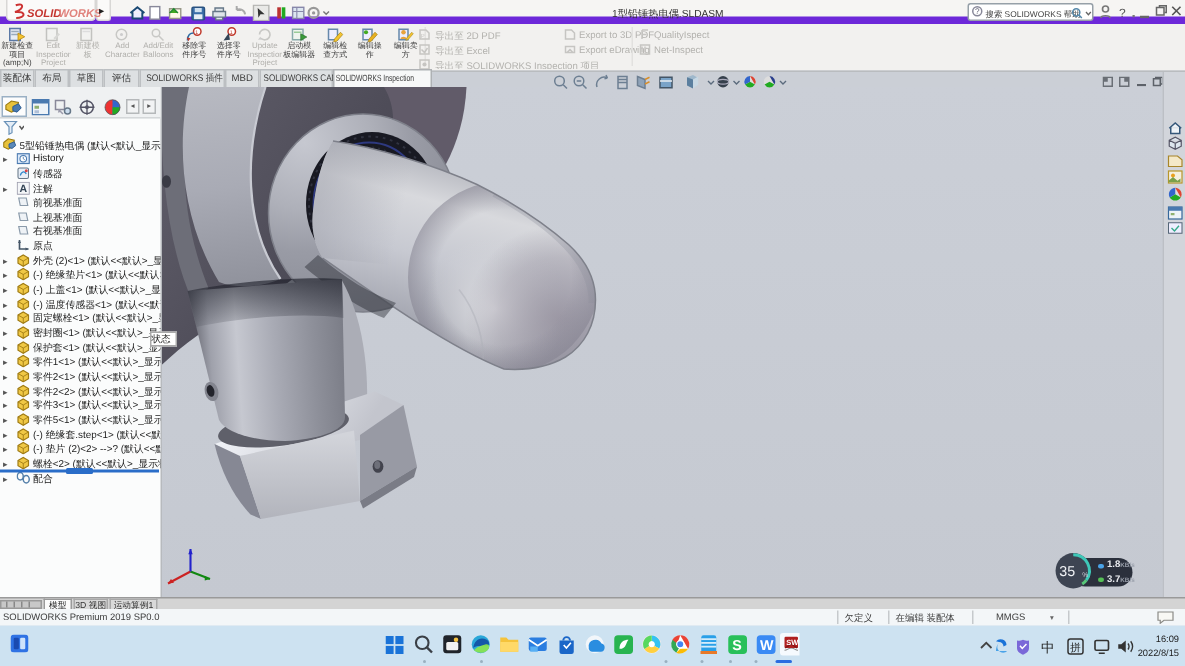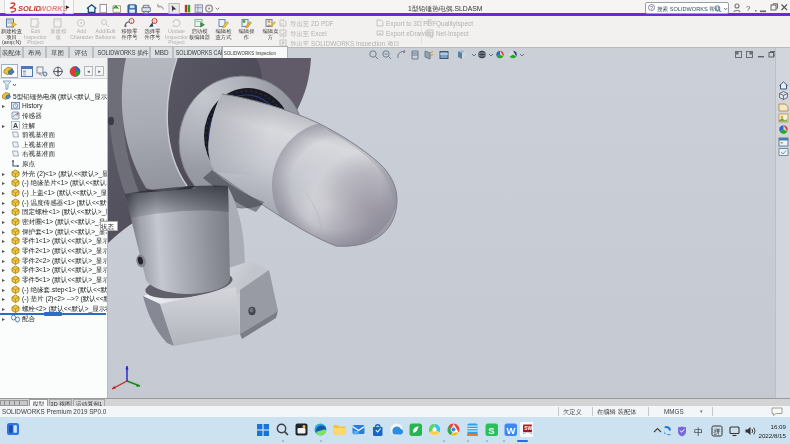--- a/index.html
+++ b/index.html
@@ -1,20 +1,20 @@
 <!DOCTYPE html>
 <html><head>
 <meta charset="utf-8">
 <style>
 * { margin:0; padding:0; box-sizing:border-box; }
 html,body { width:790px; height:444px; overflow:hidden; }
 #app { position:relative; width:790px; height:444px; font-family:"Liberation Sans",sans-serif; background:#f2f1ef; }
 .abs { position:absolute; }
 
-#titlebar { left:0; top:0; width:790px; height:16px; background:#f6f5f3; border-bottom:3px solid #6d28d9; }
+#titlebar { left:0; top:0; width:790px; height:16px; background:#f6f5f3; border-bottom:5px solid #6d28d9; }
 
 #ribbon { left:0; top:16px; width:790px; height:30px; background:#f2f1ef; }
 .rbtn { position:absolute; top:1px; width:23px; height:29px; font-size:5.3px; color:#b0afab; text-align:center; line-height:5.6px; overflow:hidden; }
 .rbtn .ric { display:block; margin:1px auto 1px auto; width:11px; height:10px; }
 .rbtn.on { color:#3c3c3c; }
 .rlabel { position:absolute; font-size:6.4px; color:#b3b2ae; white-space:nowrap; }
 .rlico { position:absolute; width:8px; height:8px; }
 
 #cmdtabs { left:0; top:46px; width:790px; height:12px; background:#f2f1ef; }
 .ctab { position:absolute; top:0; height:12px; background:#dde0e2; border:1px solid #bcbfc2; border-bottom:none; font-size:6.4px; color:#3a3a3a; text-align:center; line-height:12px; }
@@ -587,20 +587,34 @@
           <svg class="ticon" style="left:11px;top:0px" width="9" height="9" viewBox="0 0 9 9">
             <path d="M2.5 1 a2 2.5 0 0 1 0 5 a2 2.5 0 0 1 0 -5 M6.5 3 a2 2.5 0 0 1 0 5 a2 2.5 0 0 1 0 -5" fill="none" stroke="#5580aa" stroke-width="1"></path>
           </svg>
           <span class="ttext" style="left:22px">配合</span>
         </div>
       </div>
     <div class="abs" style="left:100px;top:163px;width:18px;height:10px;background:#fff;border:1px solid #aaa;font-size:6.4px;color:#222;line-height:9px;z-index:5;">状态</div>
     <div class="abs" style="left:0;top:255px;width:106px;height:2px;background:#2a6dc8;"></div>
     <div class="abs" style="left:44px;top:254px;width:18px;height:4px;background:#2a6dc8;border-radius:1px;"></div>
   </div>
+  <div class="abs" id="gauge" style="left:702px;top:367px;width:54px;height:28px;">
+    <div class="abs" style="left:12px;top:5px;width:41px;height:19px;background:#2b303c;border-radius:9.5px;"></div>
+    <svg class="abs" style="left:0;top:0;" width="27" height="27" viewBox="0 0 27 27">
+      <circle cx="13.5" cy="13.5" r="11.8" fill="#3d4452"></circle>
+      <path d="M13.5,2.8 A10.7 10.7 0 0 1 22.2,19.8" fill="none" stroke="#3ec8b8" stroke-width="2"></path>
+      <path d="M22.2,19.8 A10.7 10.7 0 0 1 19.5,22.4" fill="none" stroke="#58c878" stroke-width="2"></path>
+      <text x="4.2" y="17.2" font-size="9.5" fill="#f0f2f5" font-family="Liberation Sans">35</text>
+        <text x="19.5" y="17.5" font-size="4.5" fill="#cdd2da">%</text>
+    </svg>
+    <div class="abs" style="left:30px;top:8.5px;width:3.5px;height:3.5px;border-radius:50%;background:#4aa3e8;"></div>
+    <div class="abs" style="left:30px;top:17.5px;width:3.5px;height:3.5px;border-radius:50%;background:#55c055;"></div>
+    <div class="abs" style="left:36px;top:6px;font-size:6.4px;color:#e8eaee;font-weight:bold;">1.8<span style="font-size:4.2px;color:#9aa0ac;">KB/s</span></div>
+    <div class="abs" style="left:36px;top:15.5px;font-size:6.4px;color:#e8eaee;font-weight:bold;">3.7<span style="font-size:4.2px;color:#9aa0ac;">KB/s</span></div>
+  </div>
   <div class="abs" id="bottabs">
     <div class="abs" style="left:0;top:1px;width:28px;height:6px;background:#c8c8c8;border:1px solid #999;"></div>
     <div class="abs" style="left:4px;top:2px;width:1px;height:4px;background:#888;"></div>
     <div class="abs" style="left:9px;top:2px;width:1px;height:4px;background:#888;"></div>
     <div class="abs" style="left:14px;top:2px;width:1px;height:4px;background:#888;"></div>
     <div class="abs" style="left:19px;top:2px;width:1px;height:4px;background:#888;"></div>
     <div class="abs" style="left:29px;top:0;width:19px;height:8px;background:#fbfbfb;border:1px solid #9a9a9a;border-bottom:none;font-size:5.8px;color:#222;text-align:center;line-height:8px;">模型</div>
     <div class="abs" style="left:49px;top:0;width:23px;height:8px;background:#d9d9d9;border:1px solid #a8a8a8;border-bottom:none;font-size:5.8px;color:#333;text-align:center;line-height:8px;">3D 视图</div>
     <div class="abs" style="left:73px;top:0;width:32px;height:8px;background:#d9d9d9;border:1px solid #a8a8a8;border-bottom:none;font-size:5.8px;color:#333;text-align:center;line-height:8px;">运动算例1</div>
   </div>

